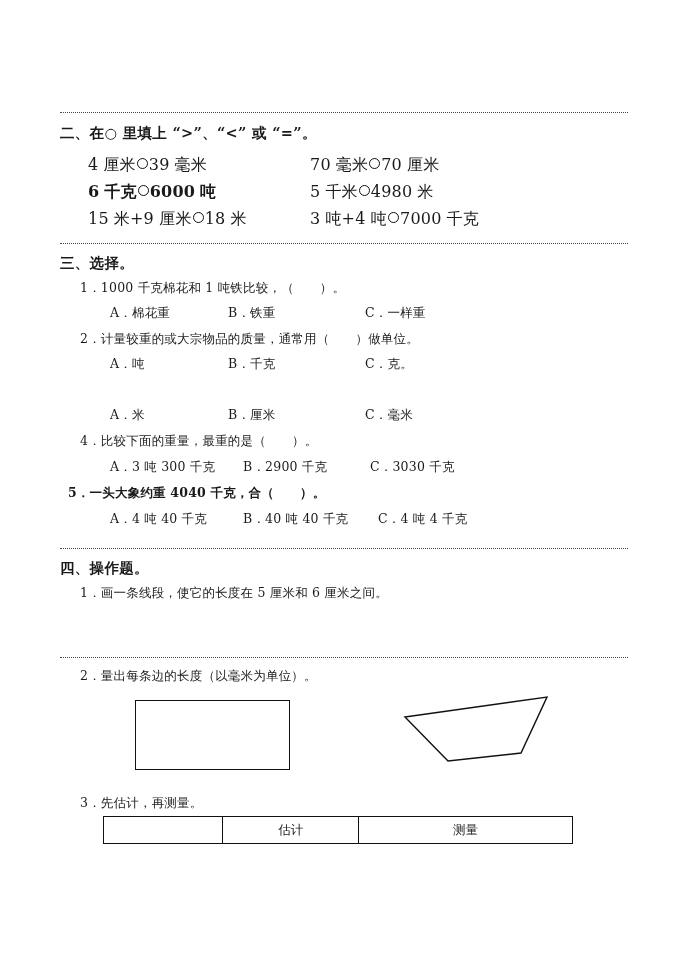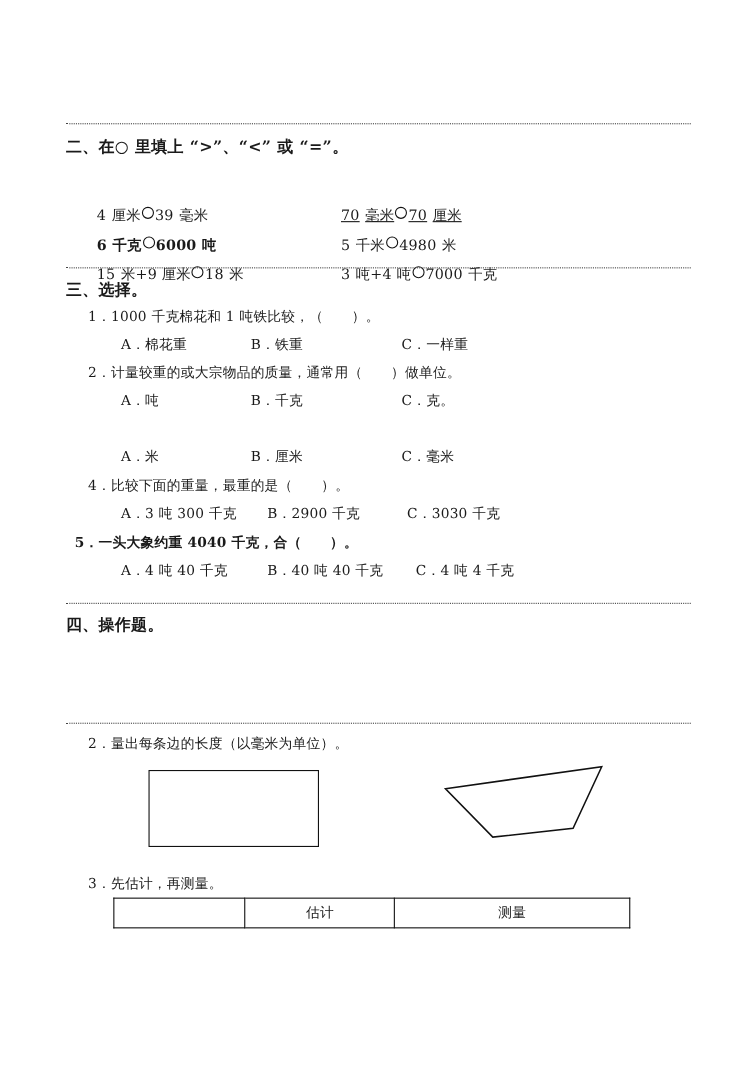--- a/index.html
+++ b/index.html
@@ -31,24 +31,23 @@
   .sec-head {
     position: absolute;
     left: 60px;
     font-weight: bold;
     font-size: 14.5px;
     letter-spacing: 0.3px;
     white-space: nowrap;
   }
   .line {
     position: absolute;
-    font-size: 13px;
-    white-space: nowrap;
-    letter-spacing: 0.2px;
-    margin-top: 32px;
+    font-size: 16px;
+    white-space: nowrap;
+    letter-spacing: 0.2px;
   }
   .qline {
     position: absolute;
     font-size: 12.5px;
     white-space: nowrap;
     letter-spacing: 0.2px;
   }
   .opt {
     position: absolute;
     font-size: 12.5px;
@@ -109,21 +108,21 @@
 
 <div class="page">
 
   <div class="dotted-rule" style="top:112px;"></div>
 
   <div class="sec-head" style="top:124px;">二、在○ 里填上 “&gt;”、“&lt;” 或 “=”。</div>
 
   <div class="line" style="left:88px; top:155px;">
     <span>4</span><span class="sp"></span><span>厘米</span><span class="circ"></span><span>39</span><span class="sp"></span><span>毫米</span>
   </div>
-  <div class="line" style="left:310px; top:155px;text-decoration:underline;">
+  <div class="line" style="left:310px; top:155px;">
     <span>70</span><span class="sp"></span><span>毫米</span><span class="circ"></span><span>70</span><span class="sp"></span><span>厘米</span>
   </div>
 
   <div class="line" style="left:88px; top:182px;font-weight:bold;">
     <span>6</span><span class="sp"></span><span>千克</span><span class="circ"></span><span>6000</span><span class="sp"></span><span>吨</span>
   </div>
   <div class="line" style="left:310px; top:182px;">
     <span>5</span><span class="sp"></span><span>千米</span><span class="circ"></span><span>4980</span><span class="sp"></span><span>米</span>
   </div>
 
@@ -167,20 +166,21 @@
     <span>5．</span><span>一头大象约重 4040 千克，合（</span><span class="blank"></span><span>）。</span>
   </div>
   <div class="opt" style="left:110px; top:511px;">A．4 吨 40 千克</div>
   <div class="opt" style="left:243px; top:511px;">B．40 吨 40 千克</div>
   <div class="opt" style="left:378px; top:511px;">C．4 吨 4 千克</div>
 
   <div class="dotted-rule" style="top:548px;"></div>
 
   <div class="sec-head" style="top:559px;">四、操作题。</div>
 
+  <div class="qline" style="left:80px; top:585px;">1．画一条线段，使它的长度在 5 厘米和 6 厘米之间。</div>
 
   <div class="dotted-rule" style="top:657px;"></div>
 
   <div class="qline" style="left:80px; top:668px;">2．量出每条边的长度（以毫米为单位）。</div>
 
   <div id="rect-shape"></div>
 
   <svg id="quad-shape" viewBox="0 0 165 85" xmlns="http://www.w3.org/2000/svg">
     <polygon points="10,29 152,9 126,65 53,73" fill="#ffffff" stroke="#111111" stroke-width="1.4" stroke-linejoin="miter"></polygon>
   </svg>

